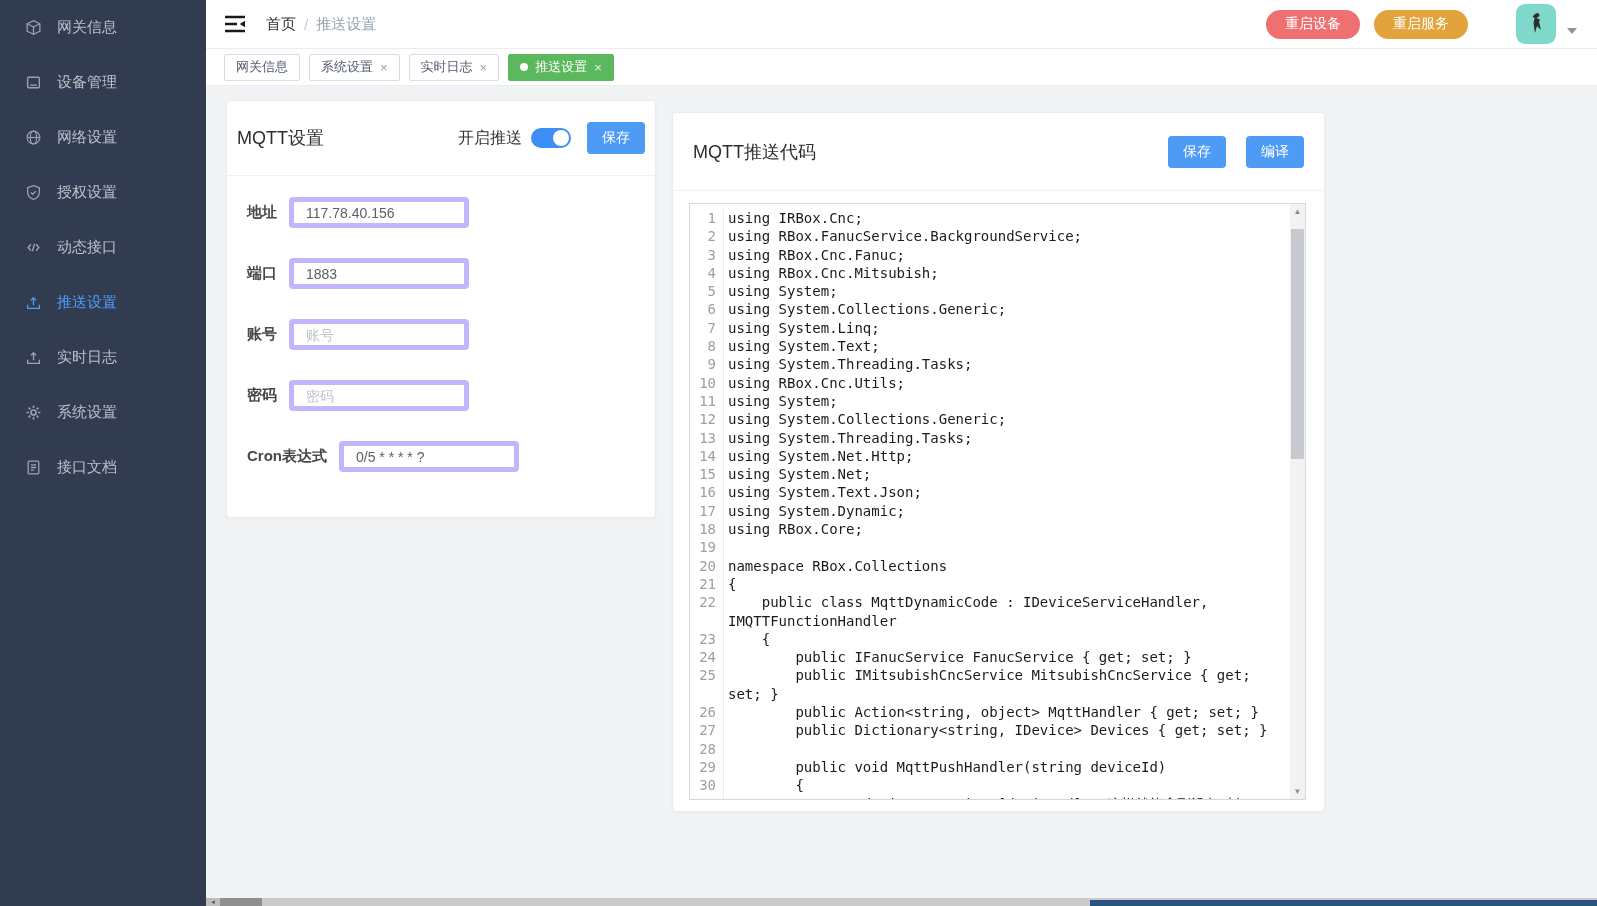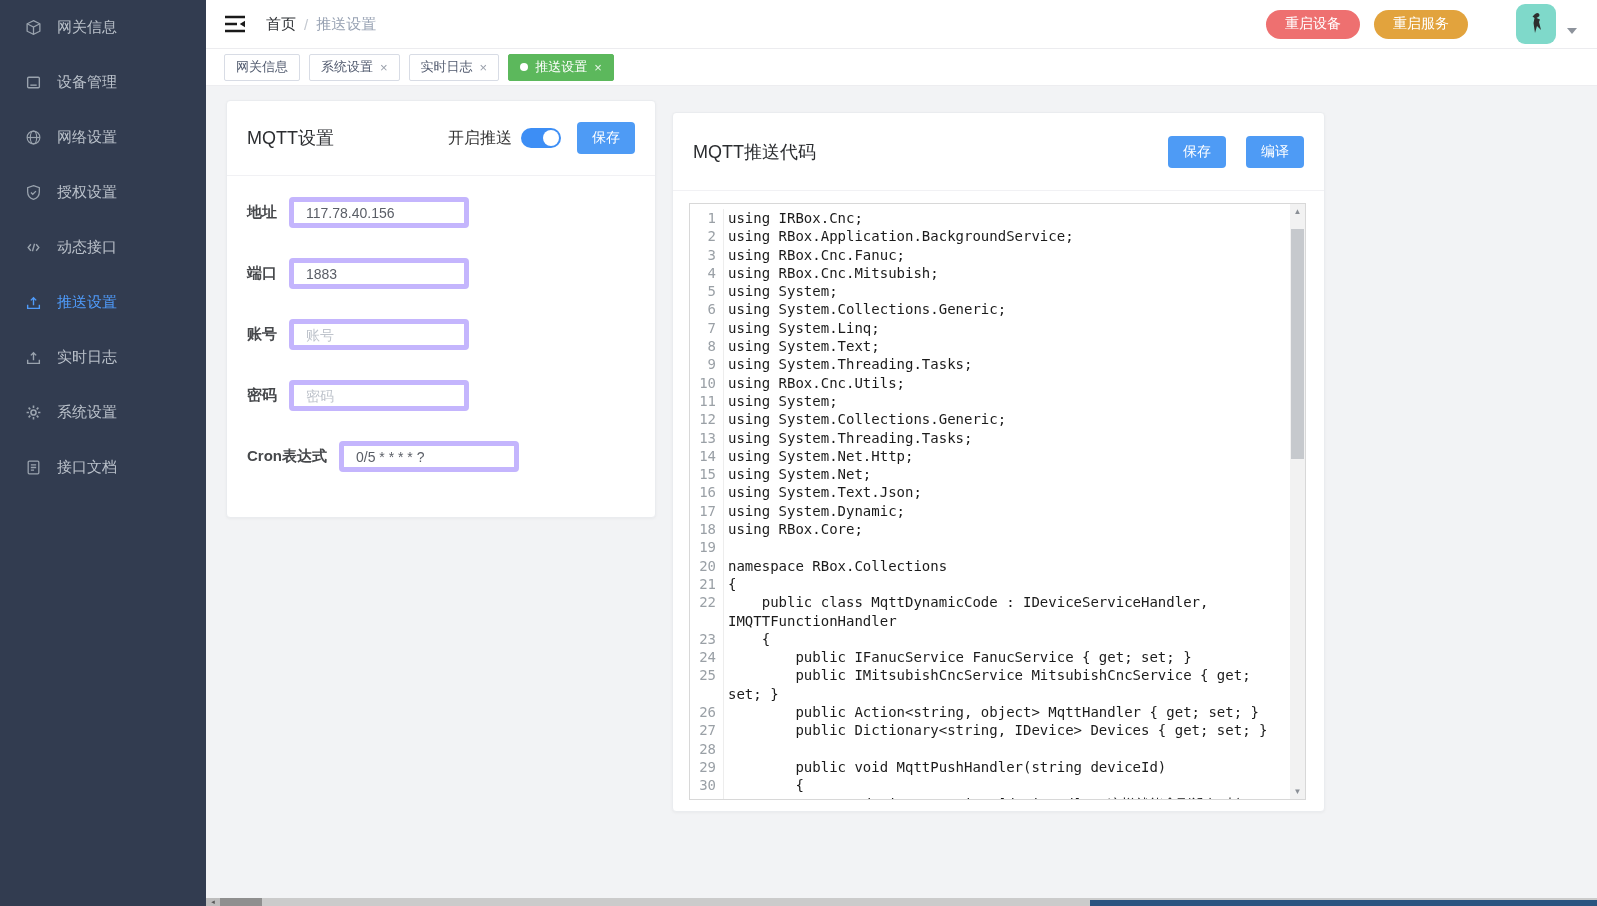--- a/index.html
+++ b/index.html
@@ -35,21 +35,21 @@
   .tab.active { background:#5cb85c; border-color:#5cb85c; color:#fff; }
   .tab.active .x { color:#eaf6ea; }
   .tab .dot { width:8px; height:8px; border-radius:50%; background:#fff; display:inline-block; }
 
   
   .main { position:absolute; left:206px; top:86px; width:1391px; height:812px; background:#f2f3f5; overflow:hidden; }
   .card { position:absolute; background:#fff; border:1px solid #eaecef; border-radius:4px; box-shadow:0 1px 3px rgba(0,0,0,.04); }
   .card-left { left:20px; top:14px; width:430px; height:418px; }
   .card-right { left:466px; top:26px; width:653px; height:700px; }
   .card-head { display:flex; align-items:center; border-bottom:1px solid #f1f1f4; }
-  .card-left .card-head { height:75px; padding:0 20px; }
+  .card-left .card-head { height:75px; padding:0 10px; }
   .card-right .card-head { height:78px; padding:0 20px; }
   .card-title { font-size:18px; color:#2b2d30; }
   .head-spacer { flex:1; }
 
   .toggle-label { font-size:16px; color:#333; margin-right:9px; }
   .switch { width:40px; height:20px; border-radius:11px; background:#3d8ef5; position:relative; cursor:pointer; flex-shrink:0; }
   .switch .knob { position:absolute; top:2px; right:2px; width:16px; height:16px; border-radius:50%; background:#fff; }
 
   .btn-blue { height:32px; padding:0 15px; background:#4e9bf5; border:none; border-radius:4px; color:#fff; font-size:14px; cursor:pointer; font-family:inherit; }
   .card-left .btn-blue { margin-left:16px; }
@@ -254,21 +254,21 @@
         <button class="btn-blue">编译</button>
       </div>
       <div class="code-box">
         <div class="code-scroll" id="code-scroll">
             <div class="code-line">
               <span class="ln">1</span>
               <span class="ct">using IRBox.Cnc;</span>
             </div>
             <div class="code-line">
               <span class="ln">2</span>
-              <span class="ct">using RBox.Application.BackgroundService;</span>
+              <span class="ct">using RBox.FanucService.BackgroundService;</span>
             </div>
             <div class="code-line">
               <span class="ln">3</span>
               <span class="ct">using RBox.Cnc.Fanuc;</span>
             </div>
             <div class="code-line">
               <span class="ln">4</span>
               <span class="ct">using RBox.Cnc.Mitsubish;</span>
             </div>
             <div class="code-line">

